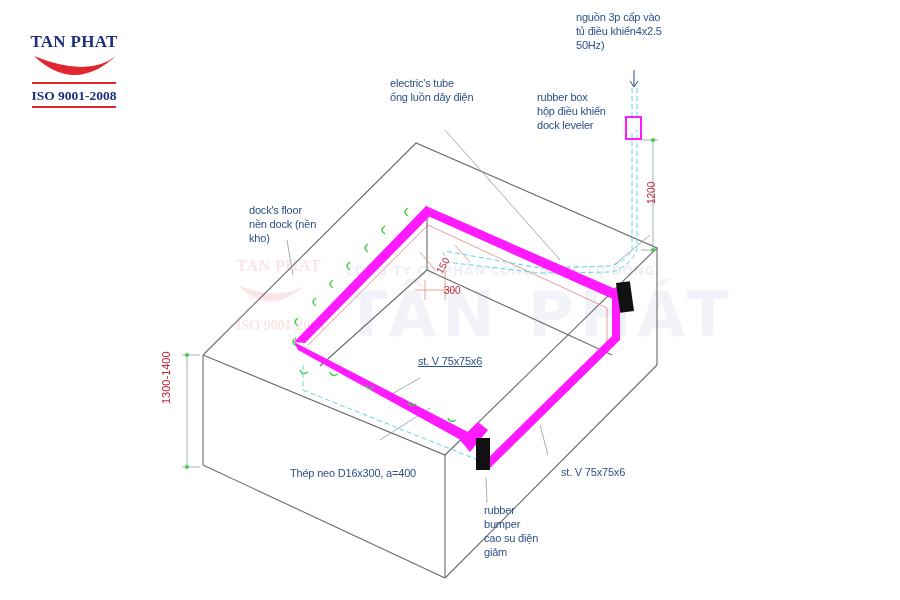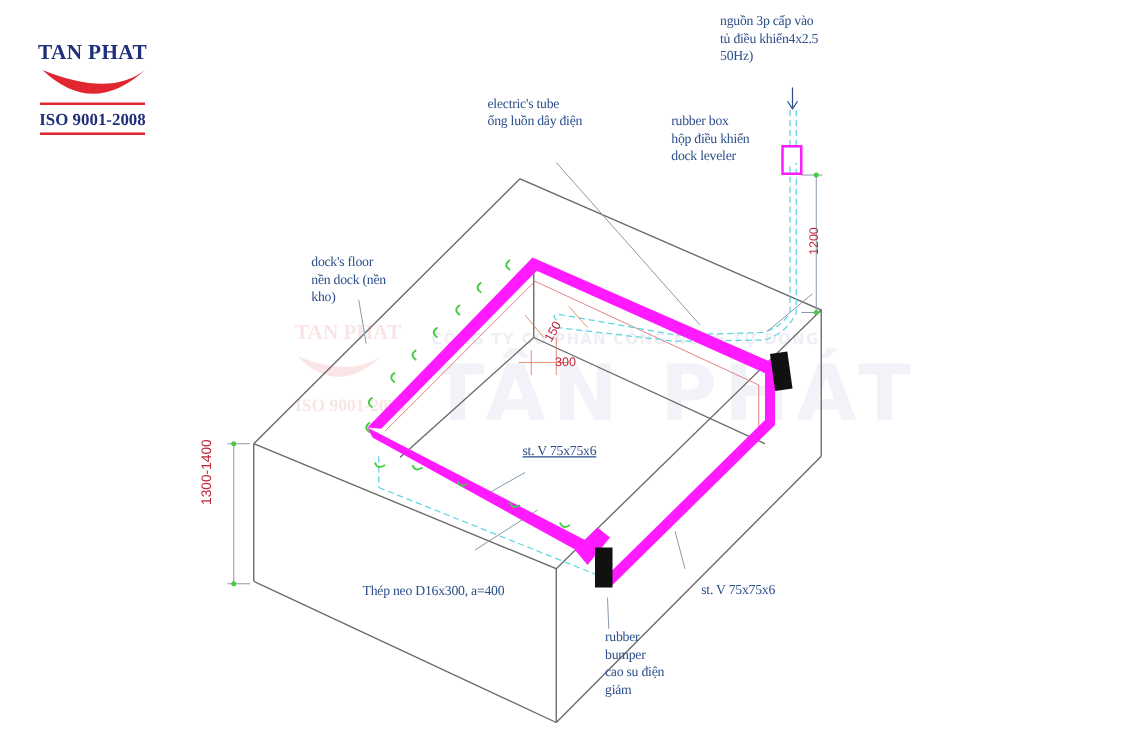--- a/index.html
+++ b/index.html
@@ -2,21 +2,21 @@
 <html><head>
   <meta charset="utf-8">
   <style>
     html, body { margin: 0; padding: 0; background: #ffffff; }
     body { width: 900px; height: 600px; position: relative; overflow: hidden; font-family: "Liberation Sans", sans-serif; }
     .logo { position: absolute; left: 28px; top: 32px; width: 92px; height: 80px; }
     .logo-title { position: absolute; left: 0; top: 0; width: 92px; text-align: center; font-family: "Liberation Serif", serif; font-weight: bold; font-size: 17px; color: #1f2f7a; letter-spacing: 0.3px; }
     .logo-iso { position: absolute; left: 0; top: 56px; width: 92px; text-align: center; font-family: "Liberation Serif", serif; font-weight: bold; font-size: 13.5px; color: #1f2f7a; }
     .logo svg { position: absolute; left: 0; top: 0; }
     svg.drawing { position: absolute; left: 0; top: 0; }
-    .lbl { position: absolute; font-family: Liberation Serif, serif; font-size: 11px; color: #2d4f8a; line-height: 14px; white-space: nowrap; letter-spacing: -0.2px; }
+    .lbl { position: absolute; font-family: Liberation Sans, sans-serif; font-size: 11px; color: #2d4f8a; line-height: 14px; white-space: nowrap; letter-spacing: -0.2px; }
     .wm-small { position: absolute; font-family: "Liberation Serif", serif; color: rgba(220,110,110,0.18); font-weight: bold; }
     .wm-big { position: absolute; font-family: "DejaVu Sans", sans-serif; font-weight: bold; color: rgba(90,100,160,0.08); font-size: 62px; letter-spacing: 6px; }
     .wm-co { position: absolute; font-family: "DejaVu Sans", sans-serif; font-weight: bold; color: rgba(90,100,160,0.10); font-size: 12px; letter-spacing: 1px; }
     .dim { position: absolute; font-family: "Liberation Sans", sans-serif; font-size: 10px; color: #c0243a; }
   </style>
 </head>
 <body>
 
 <div class="logo">
   <svg width="92" height="80">

